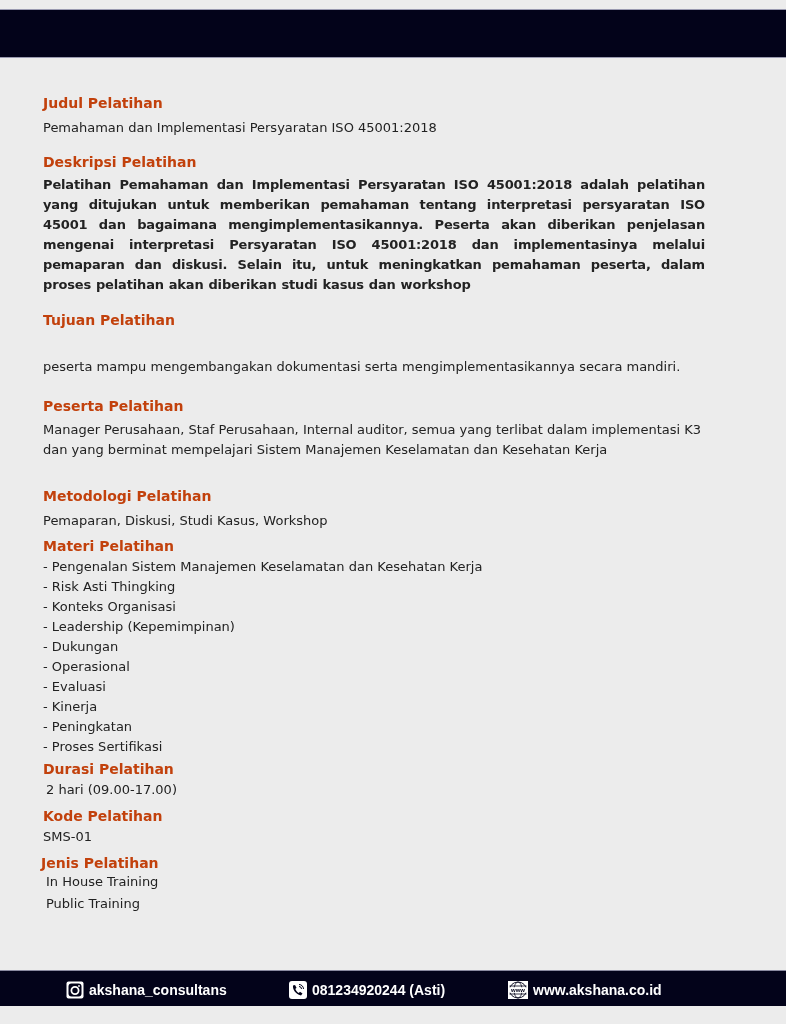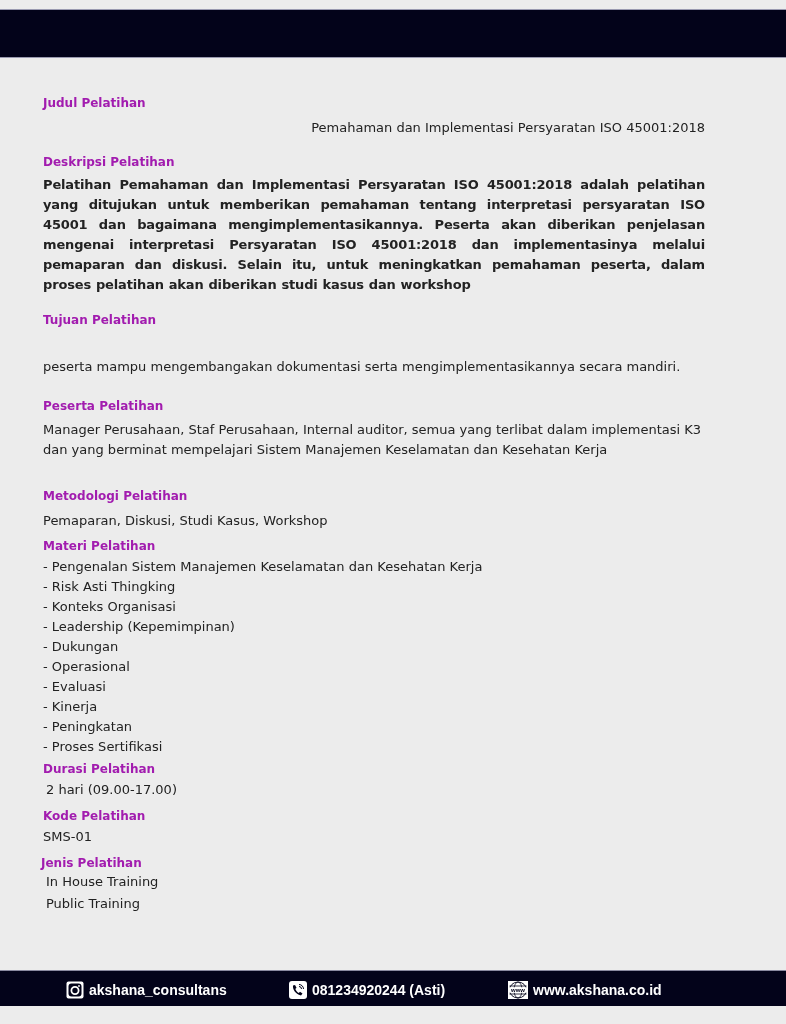--- a/index.html
+++ b/index.html
@@ -27,39 +27,39 @@
       box-sizing: border-box;
     }
     .content {
       position: absolute;
       left: 43px;
       top: 94px;
       width: 662px;
     }
     .section-title {
       font-weight: bold;
-      font-size: 12px;
+      font-size: 14px;
       line-height: 18px;
-      color: #a21caf;
+      color: #c2410c;
       margin: 0;
     }
     .section-text {
       font-size: 13px;
       line-height: 20px;
       margin: 0;
       color: #222;
     }
     .justify {
       text-align: justify;
       text-align-last: left;
       letter-spacing: -0.15px;
       word-spacing: 0.5px;
     }
     .s-judul { margin-top: 0; }
-    .s-judul .section-text { margin-top: 6px; text-align: right; }
+    .s-judul .section-text { margin-top: 6px; }
     .s-deskripsi { margin-top: 15px; }
     .s-deskripsi .section-text { margin-top: 4px; font-weight: bold; }
     .s-tujuan { margin-top: 16px; }
     .s-tujuan .section-text { margin-top: 8px; }
     .s-peserta { margin-top: 20px; }
     .s-peserta .section-text { margin-top: 5px; }
     .s-metodologi { margin-top: 27px; }
     .s-metodologi .section-text { margin-top: 6px; }
     .s-materi { margin-top: 6px; }
     .s-materi ul {

